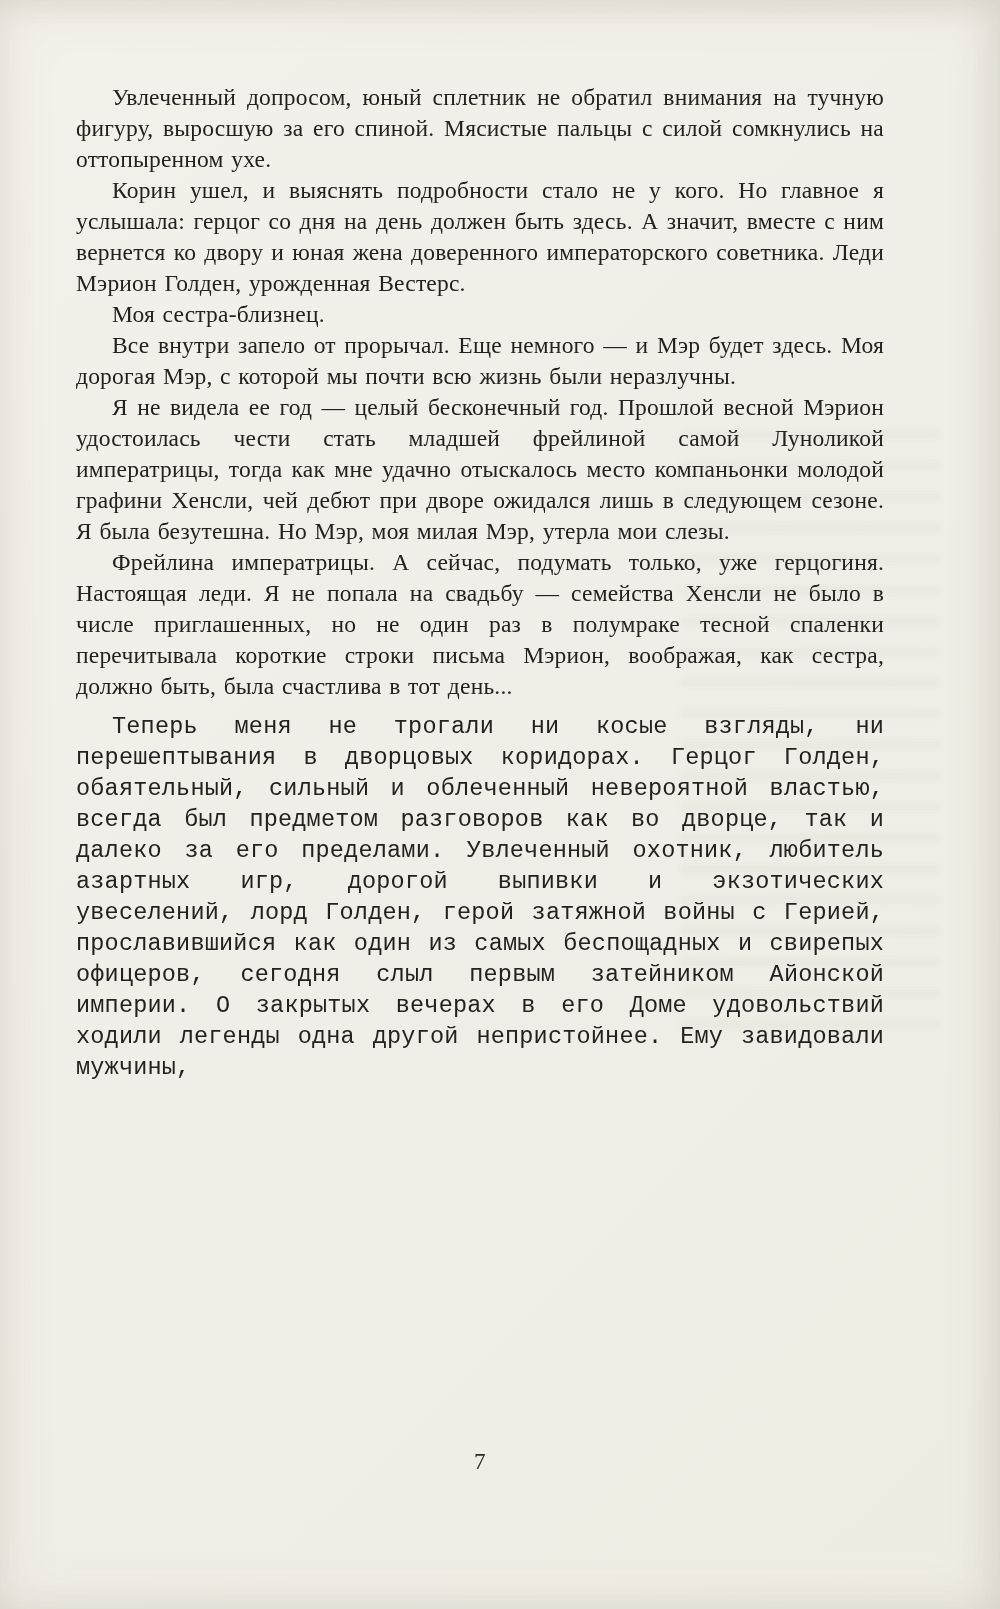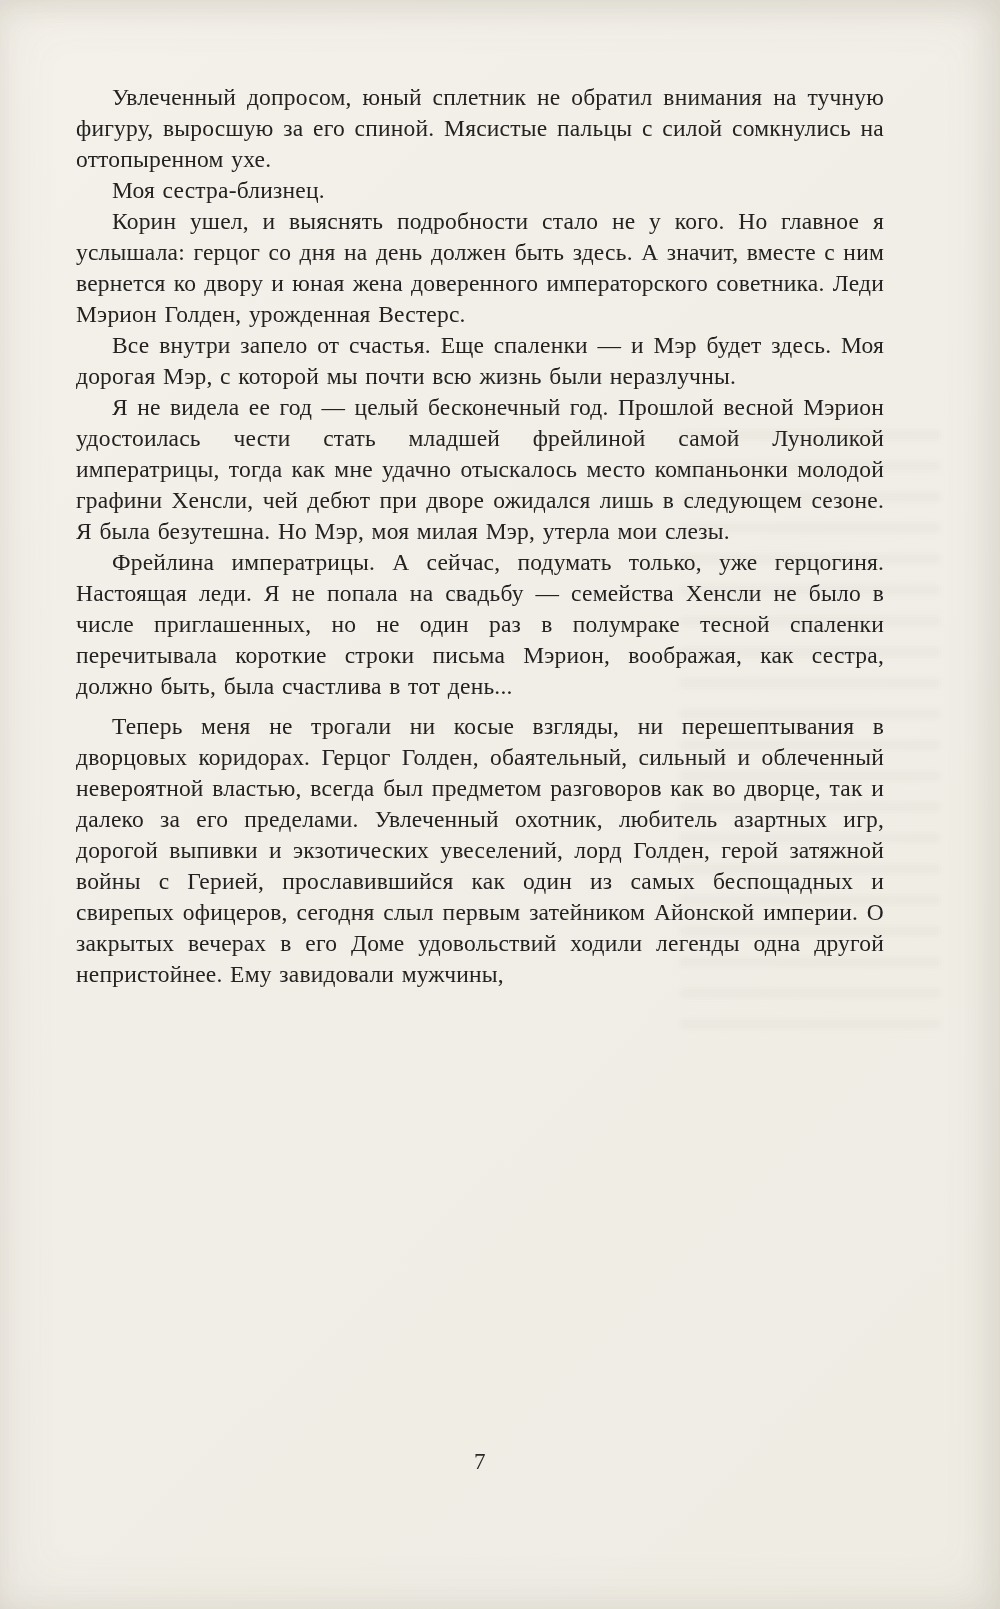--- a/index.html
+++ b/index.html
@@ -32,20 +32,21 @@
       font-size: 23.5px;
       line-height: 31px;
       text-align: justify;
       text-indent: 36px;
       letter-spacing: 0.2px;
       word-spacing: 1.5px;
       color: #232220;
     }
     .text-block p.scene-break {
       margin-top: 9px;
+      font-family: Liberation Mono, monospace;
     }
     .page-number {
       position: absolute;
       top: 1448px;
       left: 76px;
       width: 808px;
       text-align: center;
       font-size: 23px;
       line-height: 28px;
       color: #2a2927;
@@ -72,23 +73,23 @@
   </style>
 </head>
 <body>
 
 <div class="scan-page">
 
   <div class="showthrough"></div>
 
   <div class="text-block">
     <p>Увлеченный допросом, юный сплетник не обратил внимания на тучную фигуру, выросшую за его спиной. Мясистые пальцы с силой сомкнулись на оттопыренном ухе.</p>
+    <p>Корин ушел, и выяснять подробности стало не у кого. Но главное я услышала: герцог со дня на день должен быть здесь. А значит, вместе с ним вернется ко двору и юная жена доверенного императорского советника. Леди Мэрион Голден, урожденная Вестерс.</p>
     <p>Моя сестра-близнец.</p>
-    <p>Корин ушел, и выяснять подробности стало не у кого. Но главное я услышала: герцог со дня на день должен быть здесь. А значит, вместе с ним вернется ко двору и юная жена доверенного императорского советника. Леди Мэрион Голден, урожденная Вестерс.</p>
-    <p>Все внутри запело от счастья. Еще спаленки — и Мэр будет здесь. Моя дорогая Мэр, с которой мы почти всю жизнь были неразлучны.</p>
+    <p>Все внутри запело от прорычал. Еще немного — и Мэр будет здесь. Моя дорогая Мэр, с которой мы почти всю жизнь были неразлучны.</p>
     <p>Я не видела ее год — целый бесконечный год. Прошлой весной Мэрион удостоилась чести стать младшей фрейлиной самой Луноликой императрицы, тогда как мне удачно отыскалось место компаньонки молодой графини Хенсли, чей дебют при дворе ожидался лишь в следующем сезоне. Я была безутешна. Но Мэр, моя милая Мэр, утерла мои слезы.</p>
     <p>Фрейлина императрицы. А сейчас, подумать только, уже герцогиня. Настоящая леди. Я не попала на свадьбу — семейства Хенсли не было в числе приглашенных, но не один раз в полумраке тесной спаленки перечитывала короткие строки письма Мэрион, воображая, как сестра, должно быть, была счастлива в тот день...</p>
     <p class="scene-break">Теперь меня не трогали ни косые взгляды, ни перешептывания в дворцовых коридорах. Герцог Голден, обаятельный, сильный и облеченный невероятной властью, всегда был предметом разговоров как во дворце, так и далеко за его пределами. Увлеченный охотник, любитель азартных игр, дорогой выпивки и экзотических увеселений, лорд Голден, герой затяжной войны с Герией, прославившийся как один из самых беспощадных и свирепых офицеров, сегодня слыл первым затейником Айонской империи. О закрытых вечерах в его Доме удовольствий ходили легенды одна другой непристойнее. Ему завидовали мужчины,</p>
   </div>
 
   <div class="page-number">7</div>
 
 </div>
 
 </body></html>

